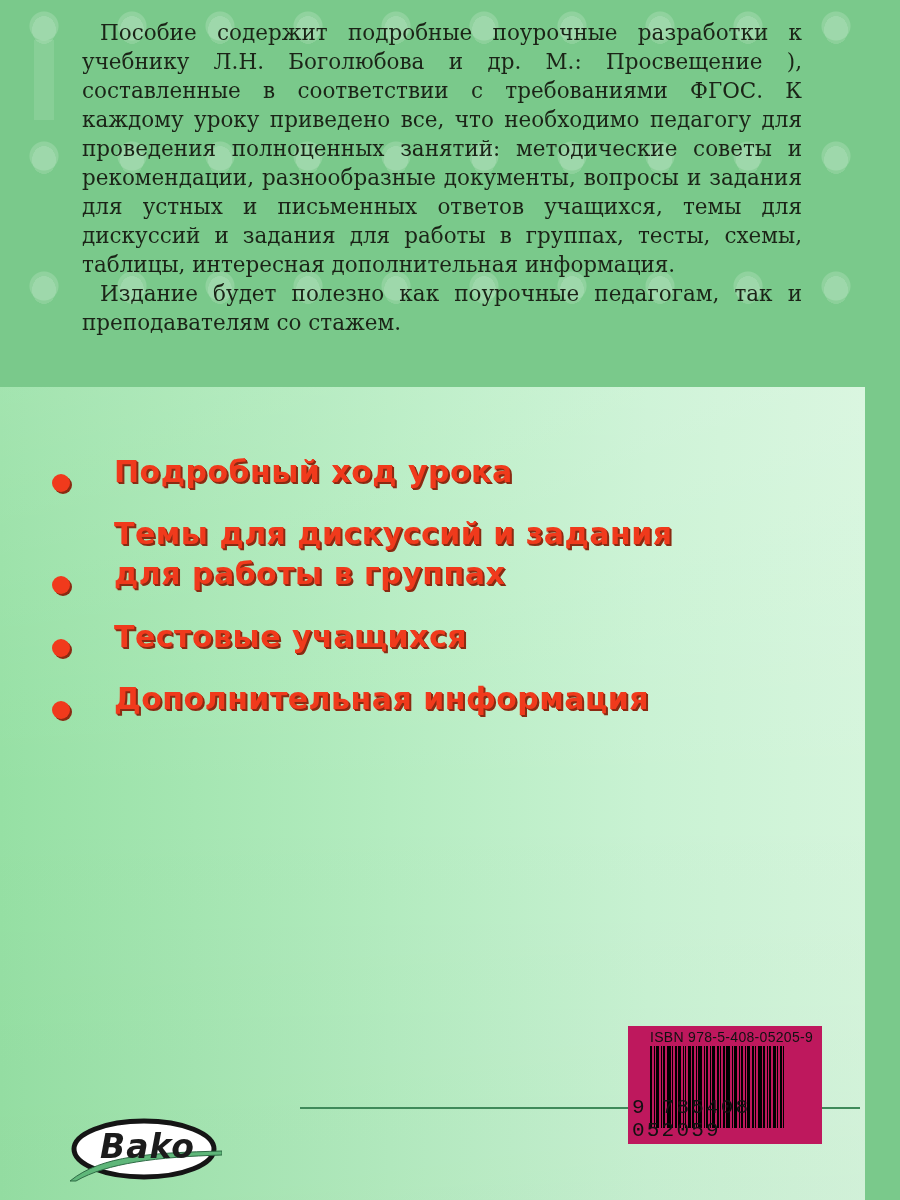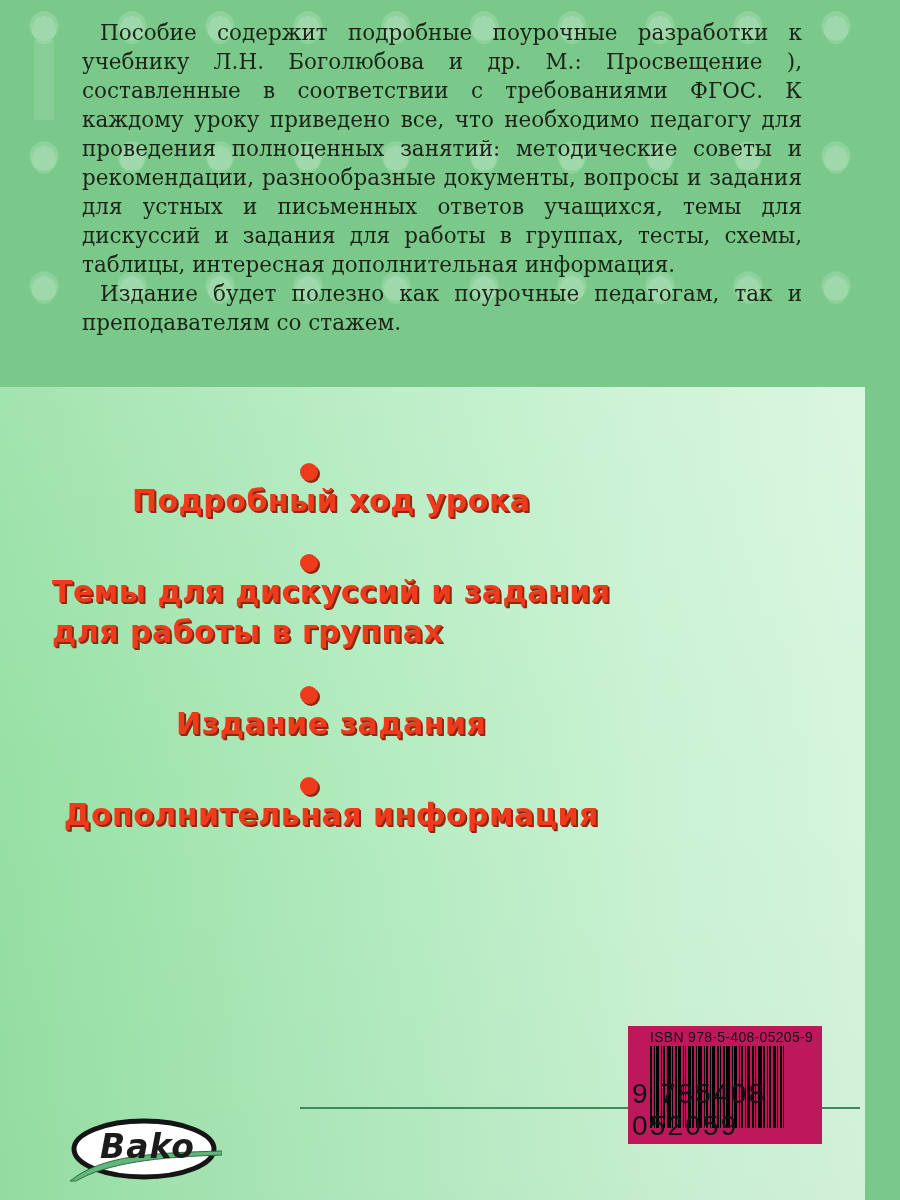--- a/index.html
+++ b/index.html
@@ -41,21 +41,21 @@
       background: linear-gradient(180deg, rgba(255,255,255,0.12), rgba(255,255,255,0) 50%, rgba(0,0,0,0.02));
     }
     .features {
       position: absolute; left: 52px; top: 452px; z-index: 2;
       list-style: none; margin: 0; padding: 0;
       font-family: "DejaVu Sans", sans-serif; font-weight: 900;
       color: #f03a1c; font-size: 30px; line-height: 40px;
       text-shadow: 2px 2px 0 #8a2a12, 1px 1px 0 #b3301a;
       letter-spacing: 0.5px;
     }
-    .features li { display: flex; align-items: center; margin-bottom: 22px; flex-direction: column; }
+    .features li { display: flex; align-items: flex-end; margin-bottom: 22px; }
     .features li.two { margin-bottom: 23px; }
     .bullet {
       width: 18px; height: 18px; border-radius: 50%; background: #f03a1c;
       box-shadow: 2px 2px 0 #8a2a12; flex: 0 0 18px; margin-top: 11px; margin-right: 44px;
     }
     .feat-text { white-space: pre-line; }
     .line-rule {
       position: absolute; left: 300px; top: 1107px; width: 560px; height: 2px;
       background: #3f8a5a; z-index: 2;
     }
@@ -70,22 +70,22 @@
       position: absolute; left: 628px; top: 1026px; width: 194px; height: 118px;
       background: #be185d; z-index: 4;
     }
     .isbn {
       position: absolute; left: 22px; top: 3px; font-family: "Liberation Sans", sans-serif;
       font-size: 14px; color: #111; letter-spacing: 0.3px;
     }
     .bars { position: absolute; left: 22px; top: 20px; width: 168px; height: 82px; display: flex; }
     .bars span { display: block; height: 100%; background: #000; margin-right: 1.5px; }
     .barnum {
-      position: absolute; left: 4px; bottom: 2px; font-family: Liberation Sans, sans-serif;
-      font-size: 28px; color: #111; letter-spacing: 2.2px; background: transparent;
+      position: absolute; left: 4px; bottom: 2px; font-family: Liberation Mono, monospace;
+      font-size: 21px; color: #111; letter-spacing: 2.2px; background: transparent;
     }
   </style>
 </head>
 <body>
 
 <div class="bg-pattern"></div>
 <div class="figures"></div>
 
 <div class="intro">
   <p>Пособие содержит подробные поурочные разработки к учебнику Л.Н. Боголюбова и др. М.: Просвещение ), составленные в соответствии с требованиями ФГОС. К каждому уроку приведено все, что необходимо педагогу для проведения полноценных занятий: методические советы и рекомендации, разнообразные документы, вопросы и задания для устных и письменных ответов учащихся, темы для дискуссий и задания для работы в группах, тесты, схемы, таблицы, интересная дополнительная информация.</p>
@@ -99,21 +99,21 @@
     <span class="bullet"></span>
     <span class="feat-text">Подробный ход урока</span>
   </li>
   <li class="two">
     <span class="bullet"></span>
     <span class="feat-text">Темы для дискуссий и задания
 для работы в группах</span>
   </li>
   <li>
     <span class="bullet"></span>
-    <span class="feat-text">Издание задания</span>
+    <span class="feat-text">Тестовые учащихся</span>
   </li>
   <li>
     <span class="bullet"></span>
     <span class="feat-text">Дополнительная информация</span>
   </li>
 </ul>
 
 <div class="line-rule"></div>
 
 <div class="logo">

